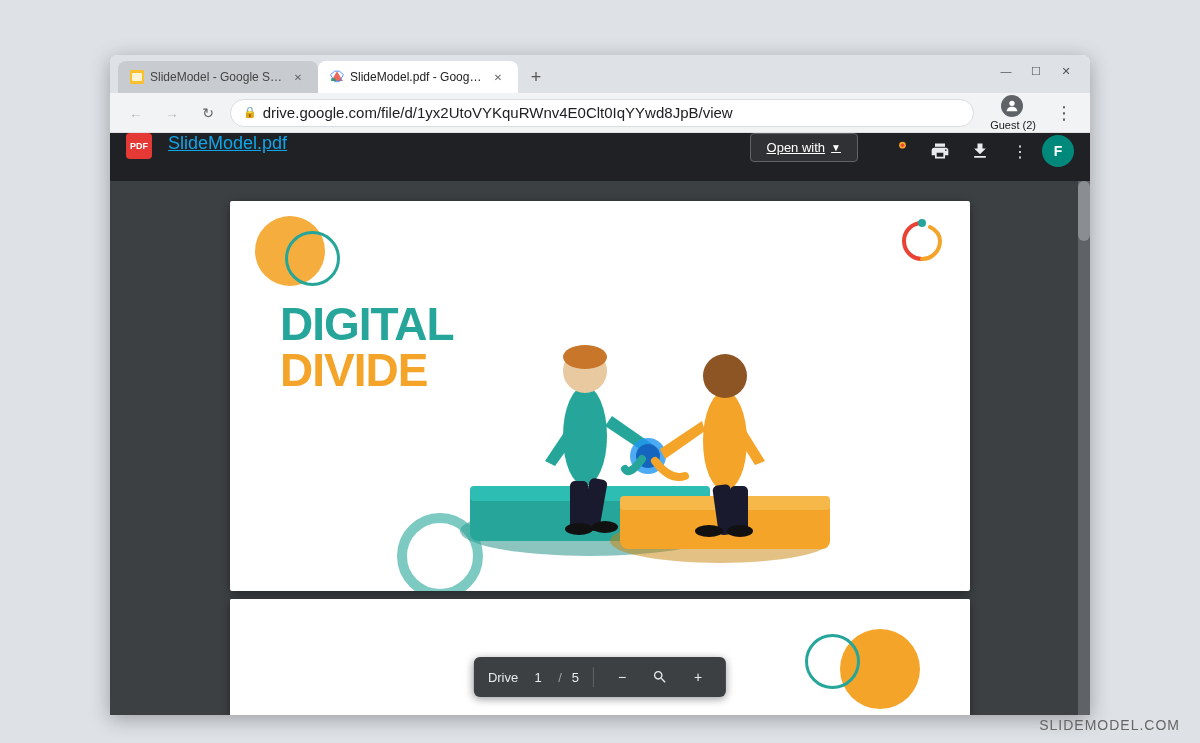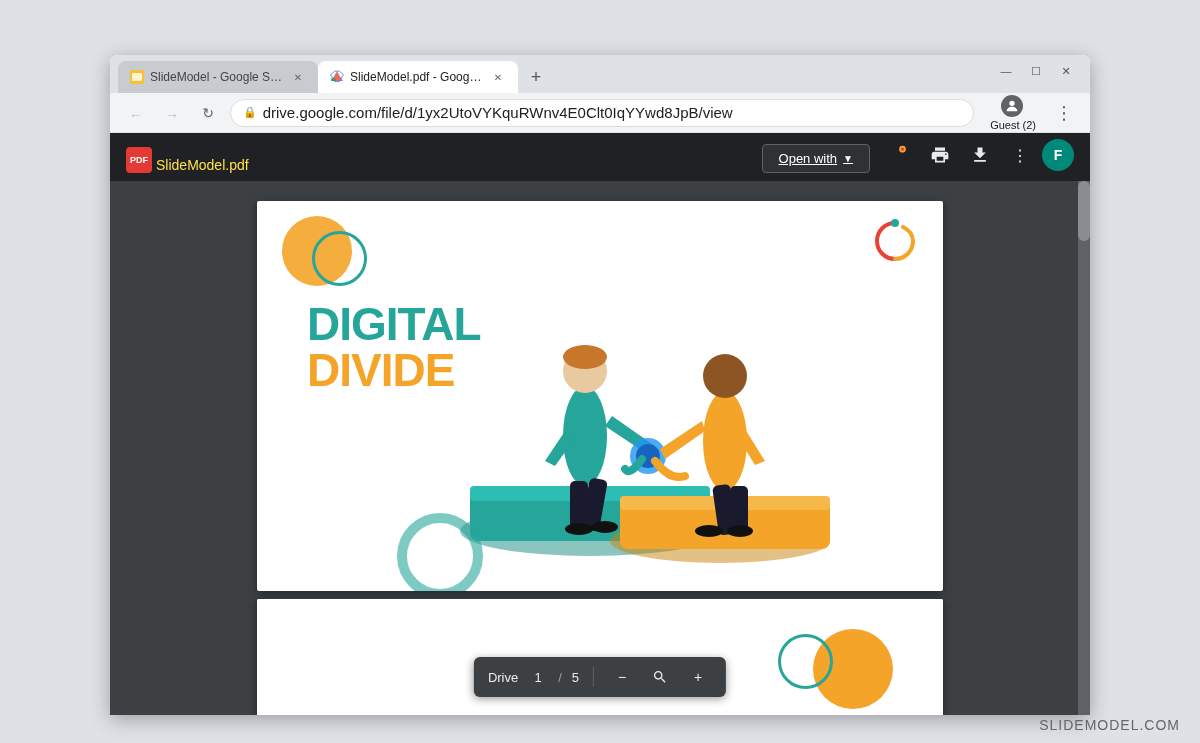--- a/index.html
+++ b/index.html
@@ -195,41 +195,42 @@
       font-size: 18px;
       color: #555;
       cursor: pointer;
     }
 
     
     .app-bar {
       background: #202124;
       height: 48px;
       display: flex;
-      align-items: flex-end;
-      padding: 8px 16px;
-      gap: 4px;
+      align-items: flex-start;
+      padding: 0 16px;
+      gap: 16px;
     }
     .pdf-icon {
       background: #e53935;
       color: #fff;
       font-size: 9px;
       font-weight: bold;
       width: 26px;
       height: 26px;
       border-radius: 4px;
       display: flex;
       align-items: center;
       justify-content: center;
       flex-shrink: 0;
     }
     .file-name {
-      color: #fde047;
-      font-size: 14px;
+      color: #0ea5e9;
+      font-size: 18px;
       flex-shrink: 0;
+      text-decoration: underline;
     }
     .spacer { flex: 1; }
     .open-with-btn {
       background: #303134;
       color: #fff;
       font-size: 13px;
       padding: 6px 16px;
       border-radius: 4px;
       display: flex;
       align-items: center;
@@ -305,21 +306,21 @@
       padding: 20px 0 0 0;
       display: flex;
       flex-direction: column;
       align-items: center;
       gap: 8px;
       width: 100%;
     }
 
     .pdf-page {
       background: #fff;
-      width: 686px;
+      width: 740px;
       border-radius: 2px;
       box-shadow: 0 2px 8px rgba(0,0,0,0.4);
       overflow: hidden;
       position: relative;
     }
 
     .pdf-page-1 {
       height: 390px;
     }
 

